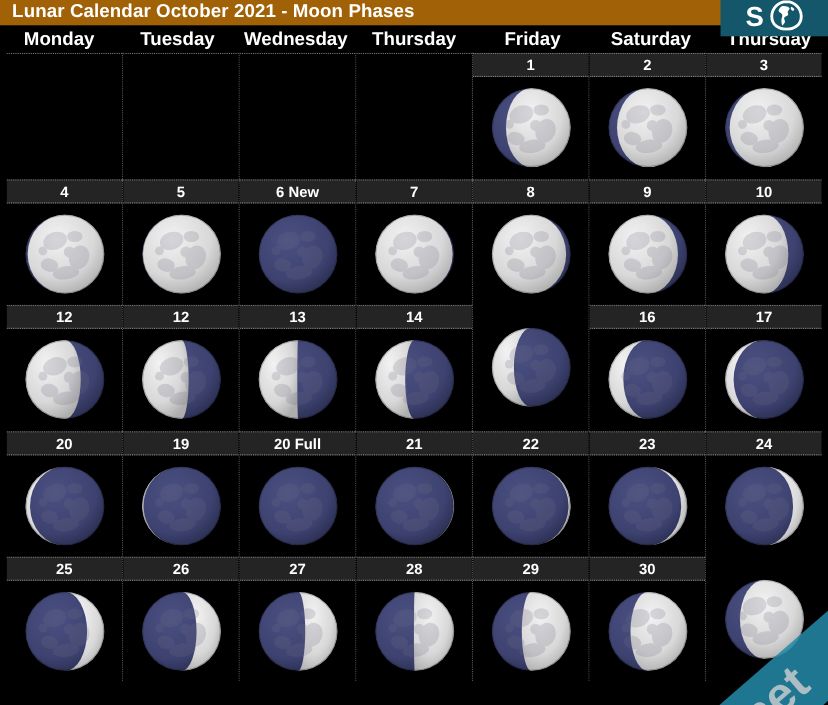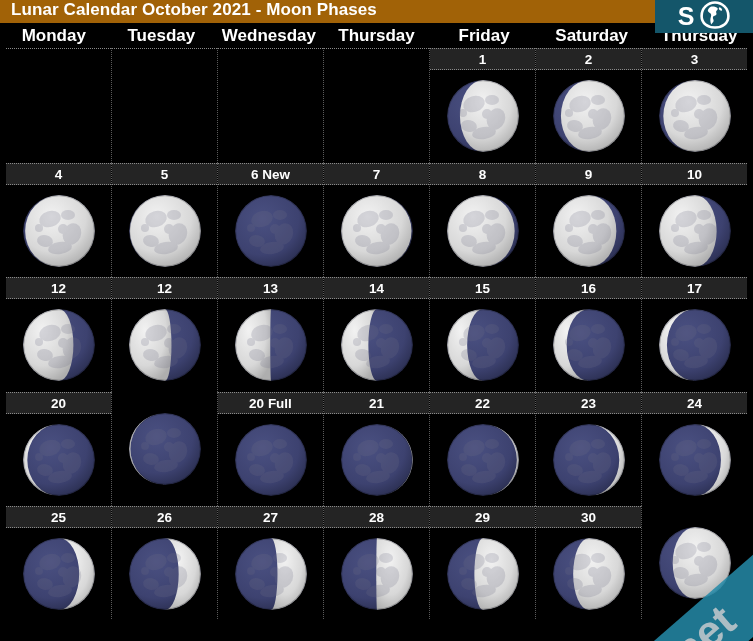--- a/index.html
+++ b/index.html
@@ -684,21 +684,20 @@
      <ellipse cx="43" cy="59" rx="12" ry="6" fill="#6d6d86" transform="rotate(-8 43 59)"></ellipse>
      <circle cx="22" cy="39" r="4" fill="#6d6d86"></circle>
      <circle cx="46" cy="40" r="5" fill="#6d6d86"></circle>
               </g>
             </g>
             <circle cx="42" cy="42" r="35.4" fill="none" stroke="#000000" stroke-opacity="0.25" stroke-width="1.2"></circle>
           </svg>
         </div>
       </div>
       <div class="cell">
-        <div class="daynum">15</div>
         <div class="moonwrap">
           <svg width="84" height="84" viewBox="0 0 84 84" class="moon-svg">
             <defs>
               <radialGradient id="gd14" cx="38%" cy="33%" r="72%">
         <stop offset="0%" stop-color="#4a5081"></stop>
         <stop offset="70%" stop-color="#3d4270"></stop>
         <stop offset="100%" stop-color="#2b2f52"></stop>
      </radialGradient>
      <radialGradient id="gl14" cx="38%" cy="30%" r="75%">
         <stop offset="0%" stop-color="#f2f2f2"></stop>
@@ -830,20 +829,21 @@
      <ellipse cx="43" cy="59" rx="12" ry="6" fill="#6d6d86" transform="rotate(-8 43 59)"></ellipse>
      <circle cx="22" cy="39" r="4" fill="#6d6d86"></circle>
      <circle cx="46" cy="40" r="5" fill="#6d6d86"></circle>
               </g>
             </g>
             <circle cx="42" cy="42" r="35.4" fill="none" stroke="#000000" stroke-opacity="0.25" stroke-width="1.2"></circle>
           </svg>
         </div>
       </div>
       <div class="cell">
+        <div class="daynum">19</div>
         <div class="moonwrap">
           <svg width="84" height="84" viewBox="0 0 84 84" class="moon-svg">
             <defs>
               <radialGradient id="gd18" cx="38%" cy="33%" r="72%">
         <stop offset="0%" stop-color="#4a5081"></stop>
         <stop offset="70%" stop-color="#3d4270"></stop>
         <stop offset="100%" stop-color="#2b2f52"></stop>
      </radialGradient>
      <radialGradient id="gl18" cx="38%" cy="30%" r="75%">
         <stop offset="0%" stop-color="#f2f2f2"></stop>

